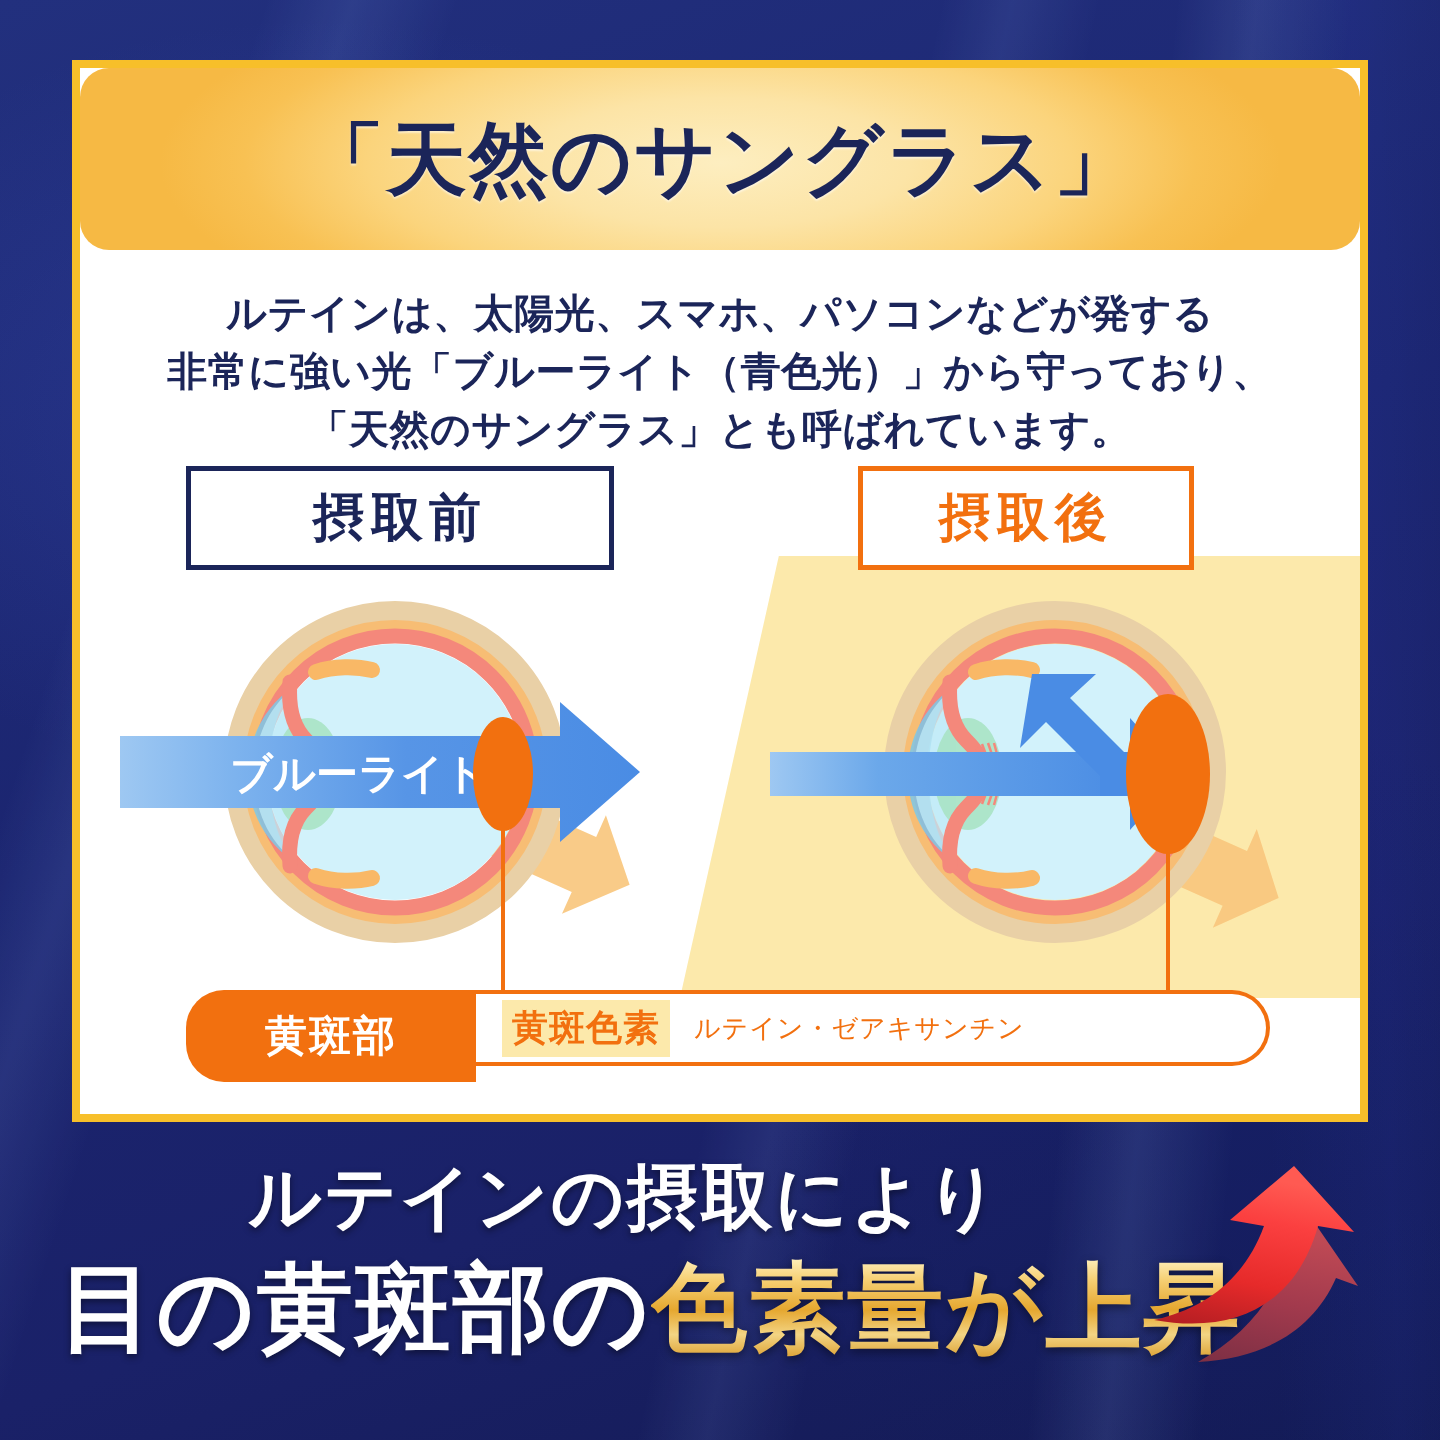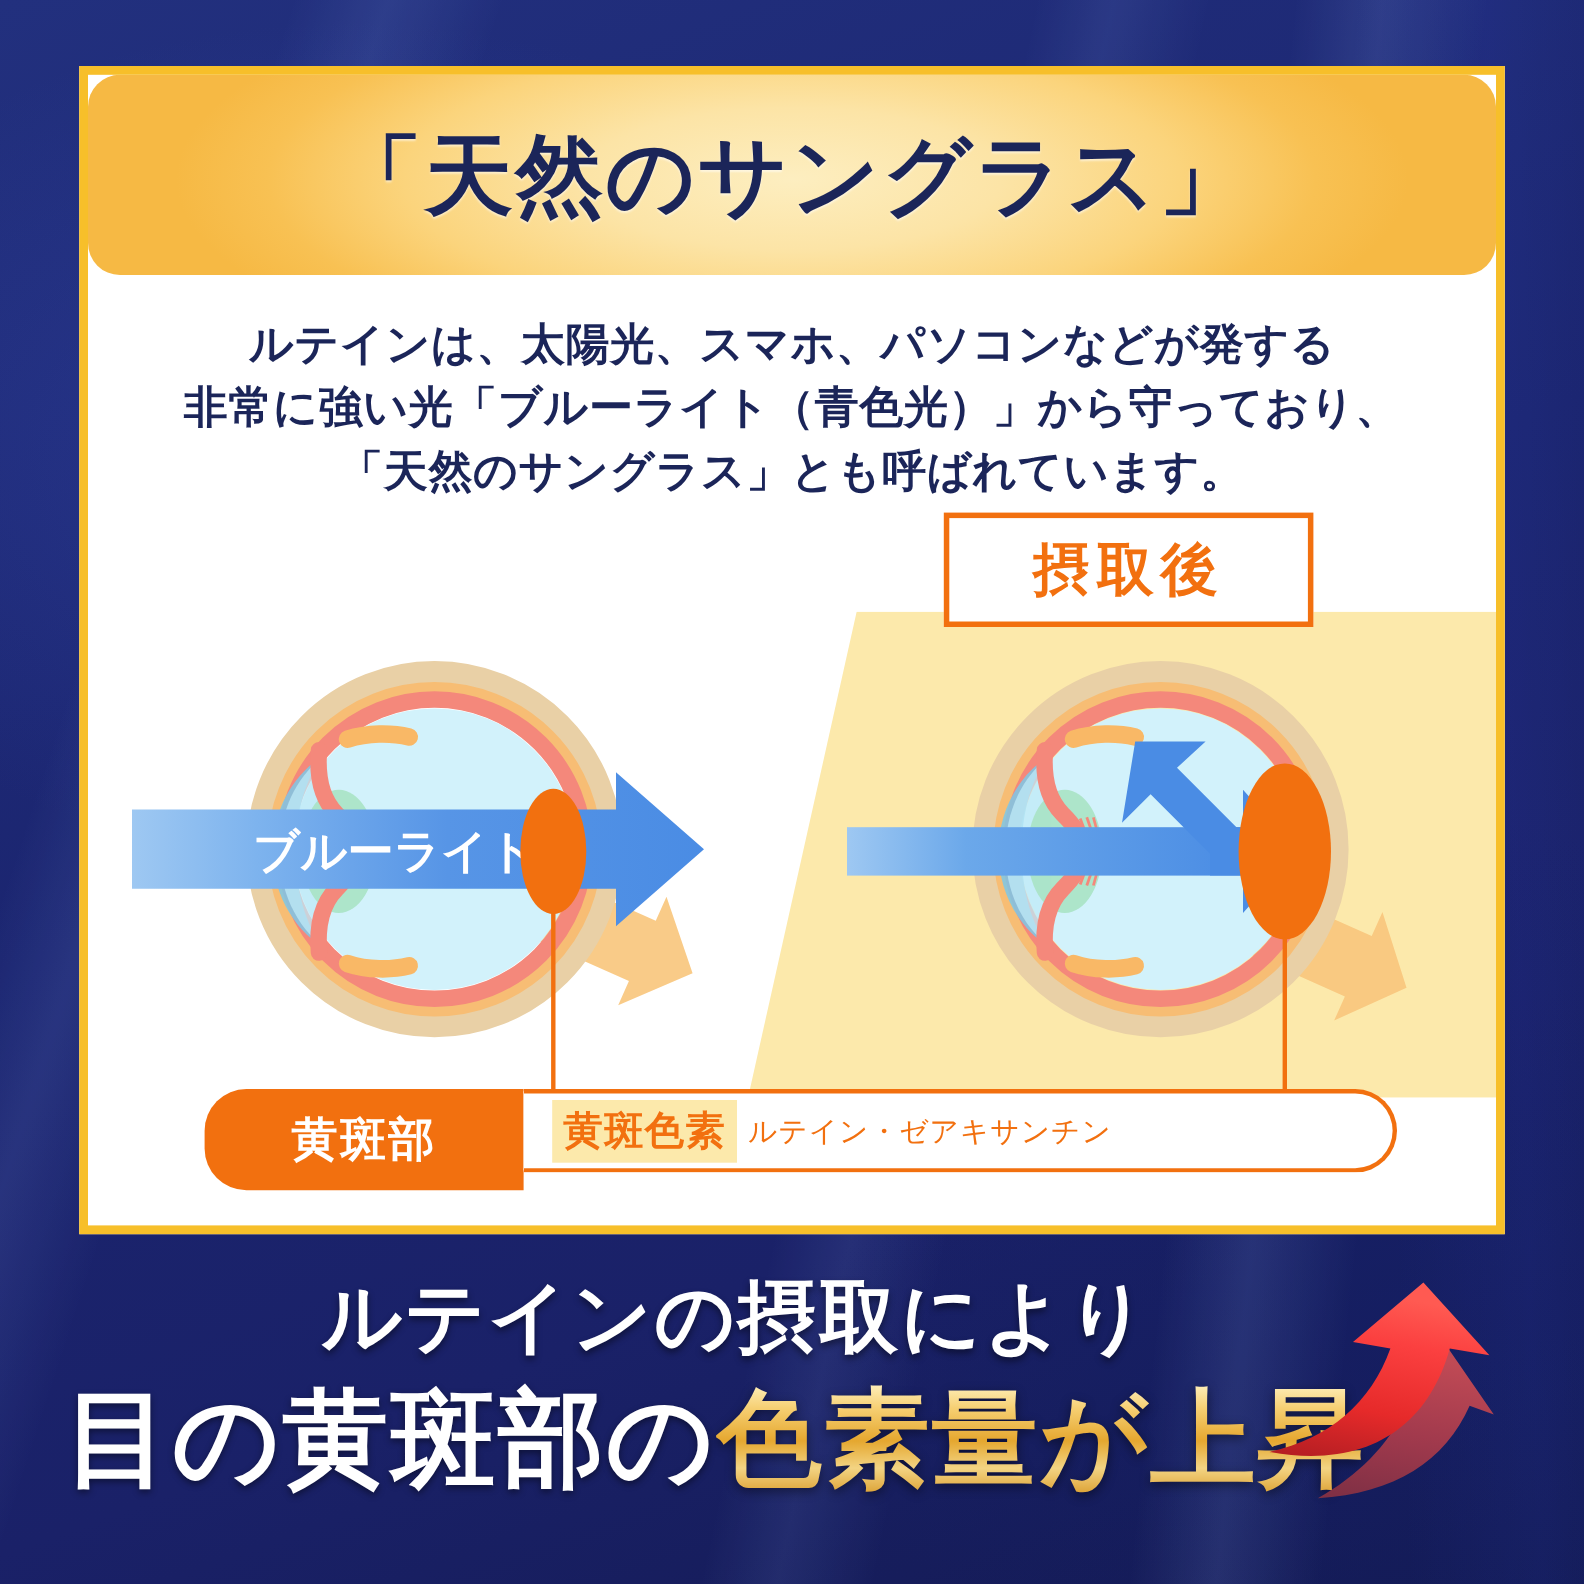--- a/index.html
+++ b/index.html
@@ -64,31 +64,31 @@
   .eye-right{left:690px;}
 
   
   .legend{position:absolute;left:106px;top:922px;width:1084px;height:76px;display:flex;}
   .legend-pill{width:290px;height:92px;background:#f2700f;
         border-radius:38px 0 0 38px;
         display:flex;align-items:center;justify-content:center;
         color:#fff;font-size:42px;font-weight:700;letter-spacing:2px;box-sizing:border-box;}
   .legend-body{flex:1;height:76px;background:#fff;border:4px solid #f2700f;border-left:none;
         border-radius:0 38px 38px 0;box-sizing:border-box;
-        display:flex;align-items:center;padding-left:26px;gap:10px;}
+        display:flex;align-items:center;padding-left:26px;gap:24px;}
   .legend-tag{background:#fce9ab;color:#f2700f;font-size:36px;font-weight:700;
         padding:4px 10px;letter-spacing:1px;}
   .legend-text{color:#f2700f;font-size:26px;font-weight:400;letter-spacing:1px;}
 
   
   .tagline{position:absolute;left:0;top:1140px;width:1440px;height:290px;}
   .tl-line1{position:absolute;left:0;top:10px;width:1250px;text-align:center;
         font-family:Liberation Serif, serif;
         font-size:72px;font-weight:700;color:#ffffff;letter-spacing:2px;white-space:nowrap;
-        text-shadow:0 3px 7px rgba(0,0,0,.45);margin-left:44px;}
+        text-shadow:0 3px 7px rgba(0,0,0,.45);}
   .tl-line2{position:absolute;left:0;top:110px;width:1300px;text-align:center;
         font-family:"DejaVu Serif","Liberation Serif",serif;
         font-size:96px;font-weight:700;letter-spacing:2px;white-space:nowrap;line-height:1.2;}
   .tl-white{color:#ffffff;text-shadow:0 3px 7px rgba(0,0,0,.45);}
   .tl-gold{background:linear-gradient(180deg,#fff3c4 4%,#f6cf72 26%,#e5a72f 52%,#f3d483 74%,#d79622 100%);
         -webkit-background-clip:text;background-clip:text;color:transparent;
         -webkit-text-fill-color:transparent;
         filter:drop-shadow(0 3px 5px rgba(0,0,0,.45));}
 
   .arrows{position:absolute;right:-6px;top:-4px;width:300px;height:300px;}
@@ -112,20 +112,23 @@
       <div>非常に強い光「ブルーライト（青色光）」から守っており、</div>
       <div>「天然のサングラス」とも呼ばれています。</div>
     </div>
 
     <div class="compare">
 
       <div class="yellow-panel">
         <div class="shape"></div>
       </div>
 
+      <div class="hdr-box hdr-before">
+        <span>摂取前</span>
+      </div>
       <div class="hdr-box hdr-after">
         <span>摂取後</span>
       </div>
 
       <div class="eye-slot eye-left">
         <svg viewBox="0 0 600 420" width="600" height="420">
           <defs>
             <linearGradient id="beamL" x1="0" y1="0" x2="1" y2="0">
               <stop offset="0%" stop-color="#9ec8f2"></stop>
               <stop offset="22%" stop-color="#7db3ee"></stop>

